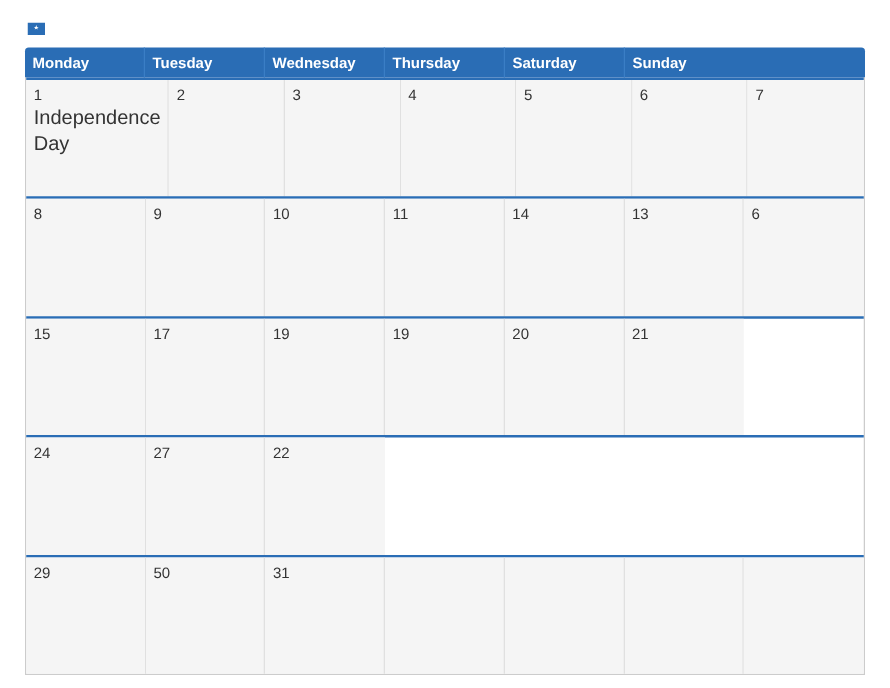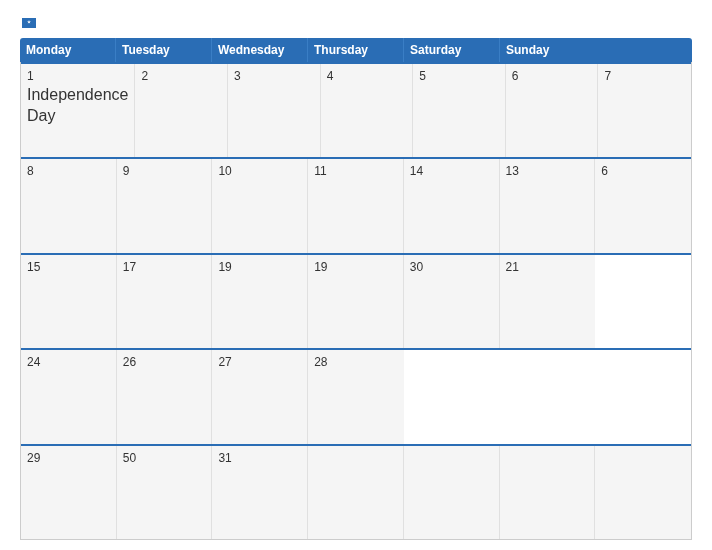--- a/index.html
+++ b/index.html
@@ -206,38 +206,35 @@
           <div class="cal-cell">
             <span class="day-num">17</span>
           </div>
           <div class="cal-cell">
             <span class="day-num">19</span>
           </div>
           <div class="cal-cell">
             <span class="day-num">19</span>
           </div>
           <div class="cal-cell">
-            <span class="day-num">30</span>
+            <span class="day-num">20</span>
           </div>
           <div class="cal-cell">
             <span class="day-num">21</span>
           </div>
         </div>
         <div class="cal-row">
           <div class="cal-cell">
             <span class="day-num">24</span>
           </div>
           <div class="cal-cell">
-            <span class="day-num">26</span>
-          </div>
-          <div class="cal-cell">
             <span class="day-num">27</span>
           </div>
           <div class="cal-cell">
-            <span class="day-num">28</span>
+            <span class="day-num">22</span>
           </div>
         </div>
         <div class="cal-row">
           <div class="cal-cell">
             <span class="day-num">29</span>
           </div>
           <div class="cal-cell">
             <span class="day-num">50</span>
           </div>
           <div class="cal-cell">

